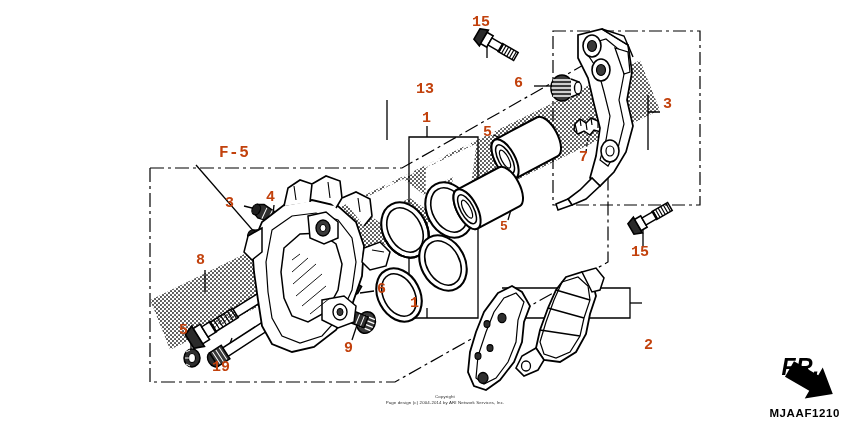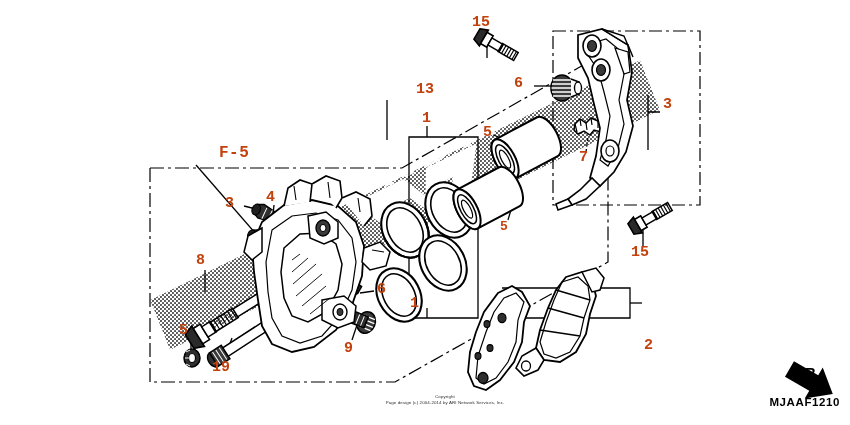--- a/index.html
+++ b/index.html
@@ -3,23 +3,23 @@
 <meta charset="utf-8">
 <style>
   html,body{margin:0;padding:0;background:#ffffff;}
   body{width:850px;height:425px;overflow:hidden;
        font-family:"Liberation Sans","DejaVu Sans",sans-serif;color:#000;}
   #stage{position:relative;width:850px;height:425px;background:#fff;}
   #art{position:absolute;left:0;top:0;width:850px;height:425px;}
   .cap{position:absolute;font-weight:700;font-size:15px;line-height:1;
        color:#c2410c;white-space:nowrap;font-family:Liberation Mono, monospace;}
   .cap.sm{font-size:13px;}
-  .fr{position:absolute;right:8px;bottom:38px;font-weight:700;font-size:15px;
+  .fr{position:absolute;right:8px;bottom:38px;font-weight:700;font-size:23px;
       font-style:italic;letter-spacing:.5px;}
-  .pn{position:absolute;right:10px;bottom:17px;font-weight:700;font-size:11.5px;
+  .pn{position:absolute;right:10px;bottom:6px;font-weight:700;font-size:11.5px;
       letter-spacing:.6px;}
   .copy{position:absolute;left:335px;bottom:18px;font-size:4.4px;
         color:#2d2d2d;letter-spacing:.12px;text-align:center;width:220px;
         line-height:1.5;}
 </style>
 </head>
 <body>
 
 <div id="stage">
 

